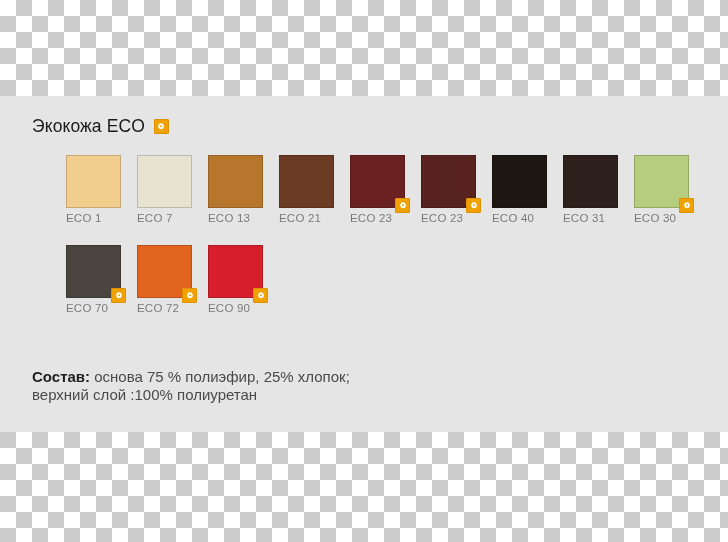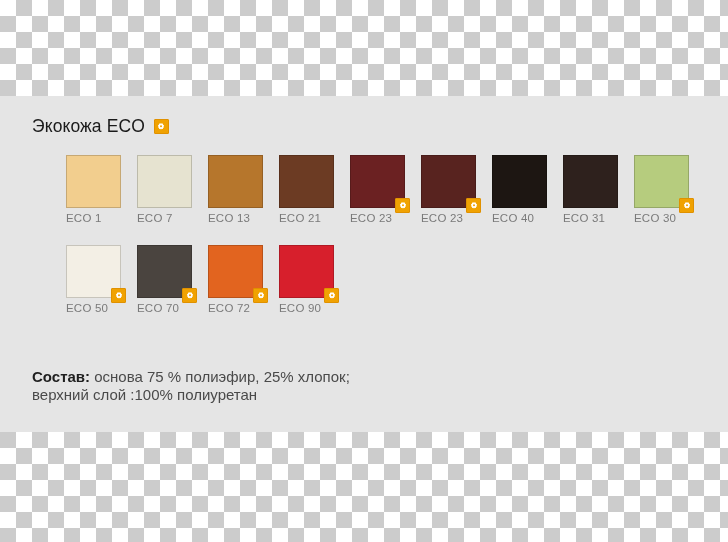--- a/index.html
+++ b/index.html
@@ -208,32 +208,20 @@
               </svg>
             </span>
           </div>
           <div class="swatch-label">ECO 30</div>
         </div>
       </div>
 
       <div class="swatch-row">
         <div class="swatch-cell">
           <div class="swatch">
-            <span class="chip" style="background-color: rgb(243, 239, 229);"></span>
-            <span class="corner-badge">
-              <svg viewBox="0 0 24 24" aria-hidden="true">
-                <path fill="#ffffff" d="M12 3.2l1.7 1.9 2.5-.5.3 2.5 2.3 1.1-1.3 2.2 1.3 2.2-2.3 1.1-.3 2.5-2.5-.5L12 17.6l-1.7-1.9-2.5.5-.3-2.5-2.3-1.1 1.3-2.2-1.3-2.2 2.3-1.1.3-2.5 2.5.5z"></path>
-                <circle cx="12" cy="10.4" r="2.2" fill="#f0a202"></circle>
-              </svg>
-            </span>
-          </div>
-          <div class="swatch-label">ECO 50</div>
-        </div>
-        <div class="swatch-cell">
-          <div class="swatch">
             <span class="chip" style="background-color: rgb(74, 68, 63);"></span>
             <span class="corner-badge">
               <svg viewBox="0 0 24 24" aria-hidden="true">
                 <path fill="#ffffff" d="M12 3.2l1.7 1.9 2.5-.5.3 2.5 2.3 1.1-1.3 2.2 1.3 2.2-2.3 1.1-.3 2.5-2.5-.5L12 17.6l-1.7-1.9-2.5.5-.3-2.5-2.3-1.1 1.3-2.2-1.3-2.2 2.3-1.1.3-2.5 2.5.5z"></path>
                 <circle cx="12" cy="10.4" r="2.2" fill="#f0a202"></circle>
               </svg>
             </span>
           </div>
           <div class="swatch-label">ECO 70</div>
         </div>

